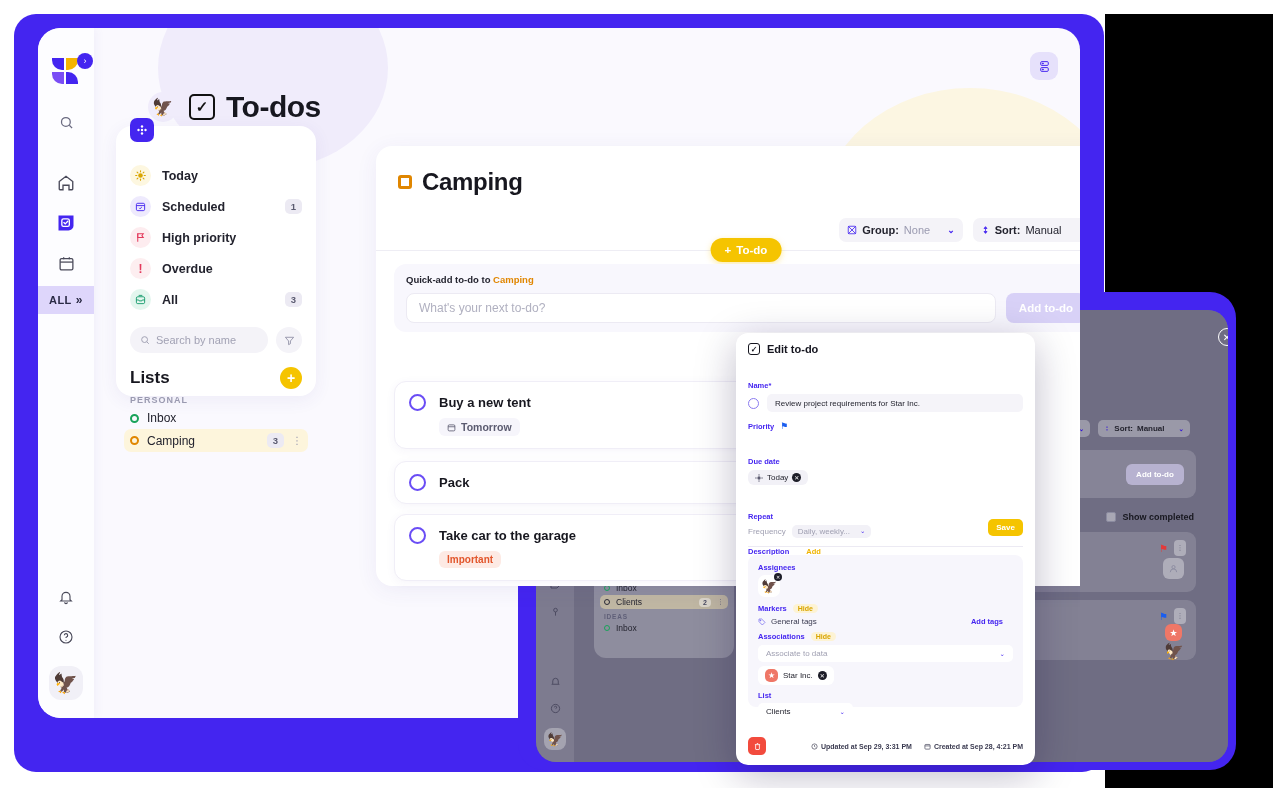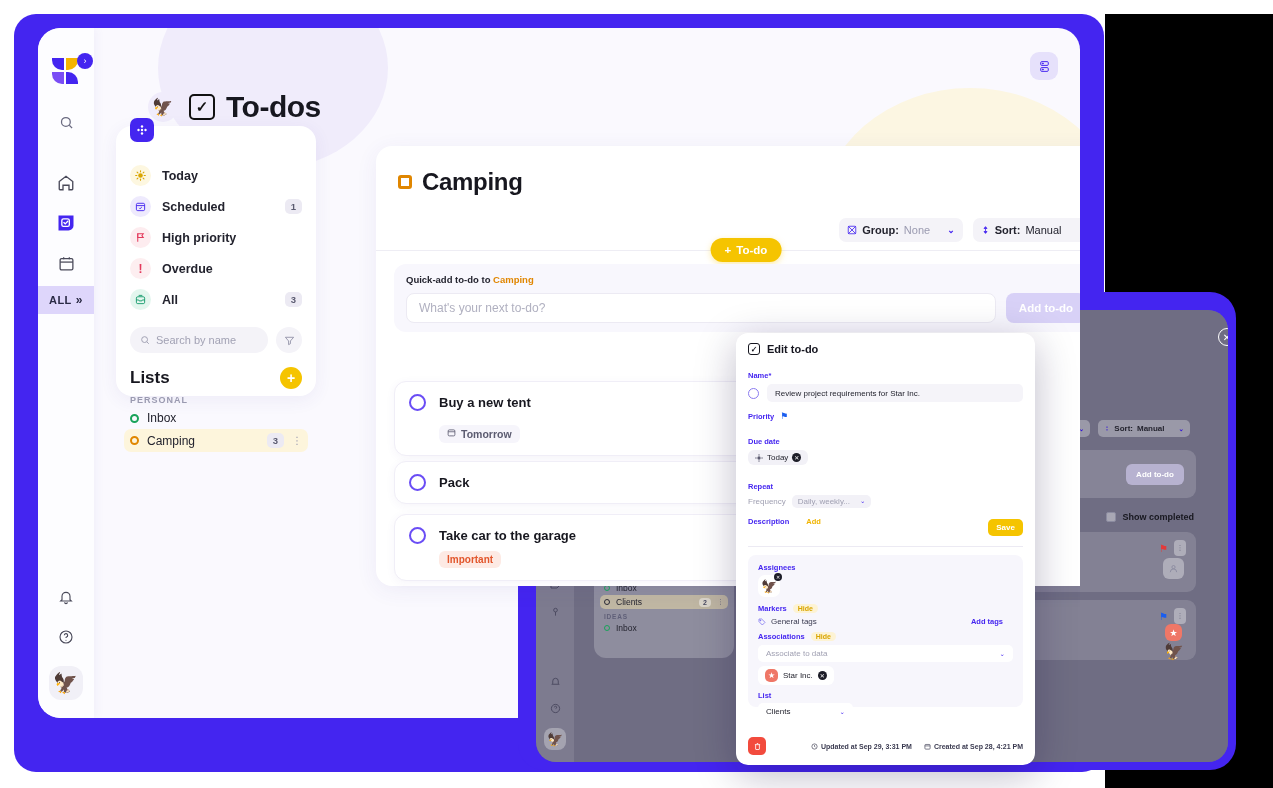--- a/index.html
+++ b/index.html
@@ -127,21 +127,21 @@
   .qa-input{flex:1;height:30px;background:#fff;border:1px solid #eceaf3;border-radius:8px;display:flex;align-items:center;padding:0 12px;font-size:12px;color:#b0b0c0;}
   .qa-btn{width:80px;height:30px;background:#d8d1f7;color:#fff;border-radius:8px;display:flex;align-items:center;justify-content:center;font-size:11.5px;font-weight:600;}
 
   .todo-card{
     position:absolute;left:18px;width:360px;background:#fff;border:1px solid #f0eef7;border-radius:12px;
     box-shadow:0 2px 10px rgba(70,50,150,.05);padding:12px 14px;
   }
   .tc-row{display:flex;align-items:center;gap:13px;}
   .tc-ring{width:17px;height:17px;border-radius:50%;border:2px solid #6a4df5;flex:none;}
   .tc-name{font-size:13px;font-weight:700;color:#17171f;}
-  .tc-meta{margin-left:30px;margin-top:14px;display:inline-flex;gap:5px;background:#f6f5fb;border-radius:6px;padding:3px 8px;font-size:10.5px;color:#5b5b70;font-weight:600;}
+  .tc-meta{margin-left:30px;margin-top:7px;display:inline-flex;align-items:center;gap:5px;background:#f6f5fb;border-radius:6px;padding:3px 8px;font-size:10.5px;color:#5b5b70;font-weight:600;}
   .tc-tag{margin-left:30px;margin-top:7px;display:inline-block;background:#fdeae4;color:#e2562c;border-radius:6px;padding:3px 8px;font-size:10px;font-weight:700;}
 
   
   .win2-frame{
     position:absolute;left:518px;top:292px;width:718px;height:478px;
     background:#4425f0;border-radius:26px;
   }
   .win2{
     position:absolute;left:536px;top:310px;width:692px;height:452px;
     background:#8e8c9d;border-radius:20px;overflow:hidden;
@@ -212,21 +212,21 @@
 
   
   .modal{
     position:absolute;left:736px;top:333px;width:299px;height:432px;
     background:#fff;border-radius:12px;box-shadow:0 10px 40px rgba(20,10,60,.28);
     z-index:25;padding:10px 12px;overflow:hidden;
   }
   .md-head{display:flex;align-items:center;gap:7px;}
   .md-check{width:12px;height:12px;border:1.6px solid #15151f;border-radius:3px;display:flex;align-items:center;justify-content:center;font-size:8px;color:#15151f;font-weight:700;}
   .md-head h3{font-size:11px;font-weight:700;color:#15151f;}
-  .md-lbl{font-size:7.5px;font-weight:700;color:#4425f0;margin-top:16px;}
+  .md-lbl{font-size:7.5px;font-weight:700;color:#4425f0;margin-top:26px;}
   .md-name-row{display:flex;align-items:center;gap:8px;margin-top:4px;}
   .md-ring{width:11px;height:11px;border-radius:50%;border:1.5px solid #8b7bf0;flex:none;}
   .md-name-in{flex:1;height:18px;background:#f5f4f9;border-radius:5px;display:flex;align-items:center;padding:0 8px;font-size:8px;color:#24242f;}
   .md-prio{display:flex;align-items:center;gap:6px;margin-top:9px;}
   .md-flag{color:#1a5ef0;font-size:9px;}
   .md-chip{display:inline-flex;align-items:center;gap:4px;background:#f2f1f7;border-radius:6px;padding:3px 7px;font-size:8px;color:#24242f;margin-top:4px;}
   .md-x{width:9px;height:9px;border-radius:50%;background:#1d1d28;color:#fff;font-size:6px;display:flex;align-items:center;justify-content:center;}
   .md-freq{display:flex;align-items:center;gap:6px;margin-top:4px;}
   .md-freq .f{font-size:8px;color:#a0a0b2;}
   .md-freq .sel{background:#f2f1f7;border-radius:5px;padding:2px 6px;font-size:8px;color:#a0a0b2;display:flex;align-items:center;gap:10px;}

